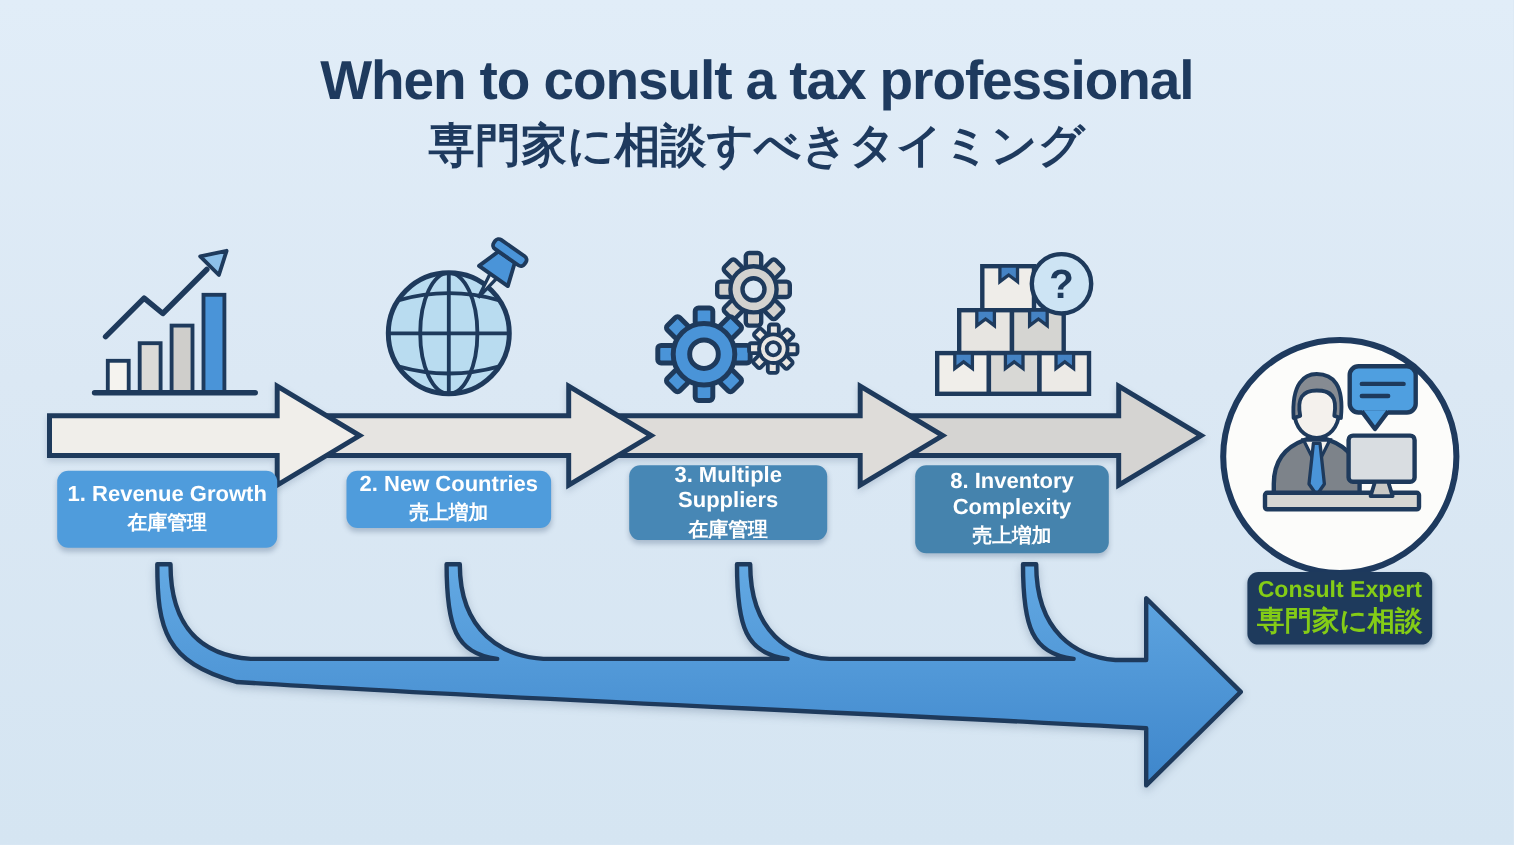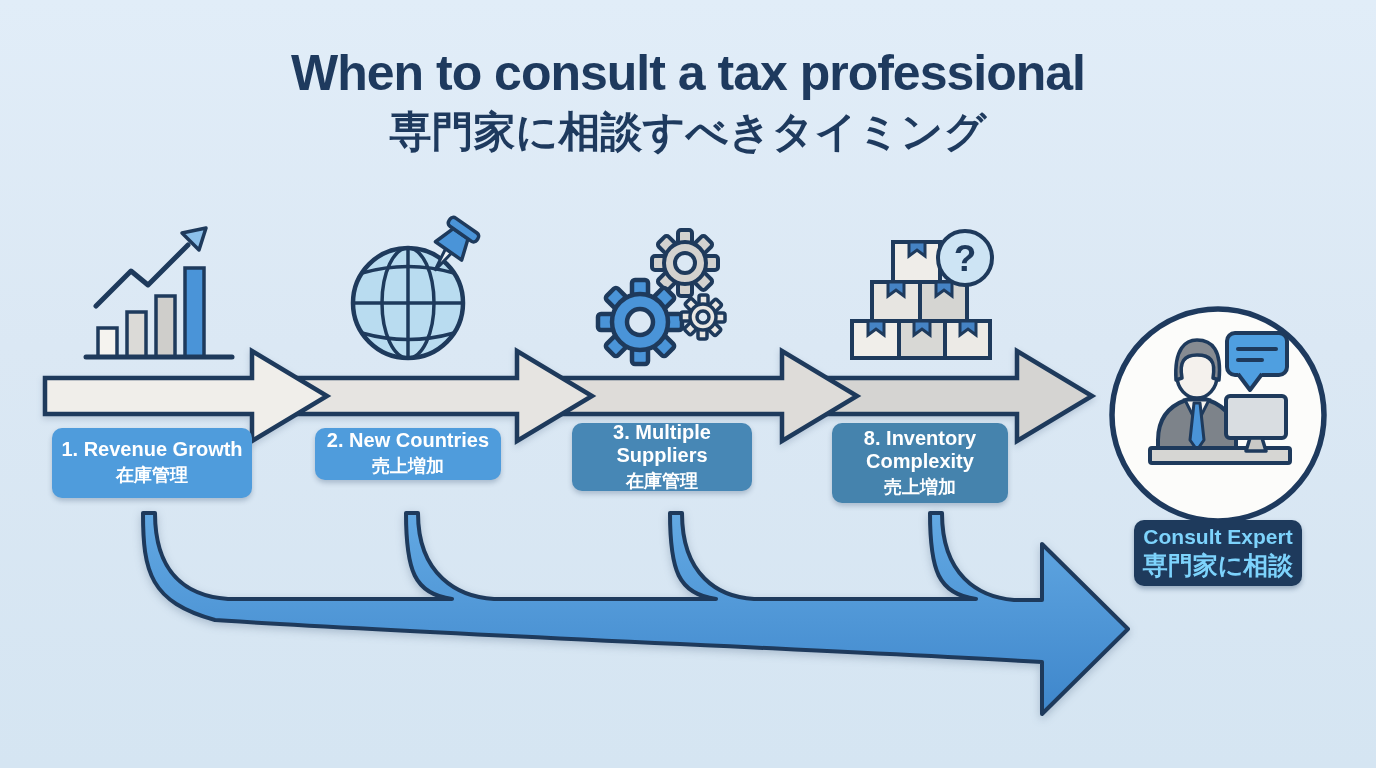--- a/index.html
+++ b/index.html
@@ -25,21 +25,21 @@
     box-shadow:0 3px 5px rgba(30,58,94,.25); padding:2px 6px; box-sizing:border-box;
   }
   .step .en { font-size:20px; font-weight:bold; line-height:1.15; }
   .step .ja { font-size:18px; font-weight:bold; line-height:1.35; margin-top:2px; }
   #step-1 { left:52px;  top:428px; width:200px; height:70px; background:#4f9cdc;justify-content:center; }
   #step-2 { left:315px; top:428px; width:186px; height:52px; background:#4f9cdc; }
   #step-3 { left:572px; top:423px; width:180px; height:68px; background:#4787b5; }
   #step-4 { left:832px; top:423px; width:176px; height:80px; background:#4583ad; }
   .consult-box {
     position:absolute; left:1134px; top:520px; width:168px; height:66px;
-    background:#1e3a5c; border-radius:10px; color:#7dd3fc; text-align:center;
+    background:#1e3a5c; border-radius:10px; color:#84cc16; text-align:center;
     display:flex; flex-direction:column; justify-content:center;
     box-shadow:0 3px 5px rgba(30,58,94,.35);
   }
   .consult-box .en { font-size:21px; font-weight:bold; line-height:1.2; }
   .consult-box .ja { font-size:25px; font-weight:bold; line-height:1.35; }
 </style>
 </head>
 <body>
 
 <div class="canvas">

